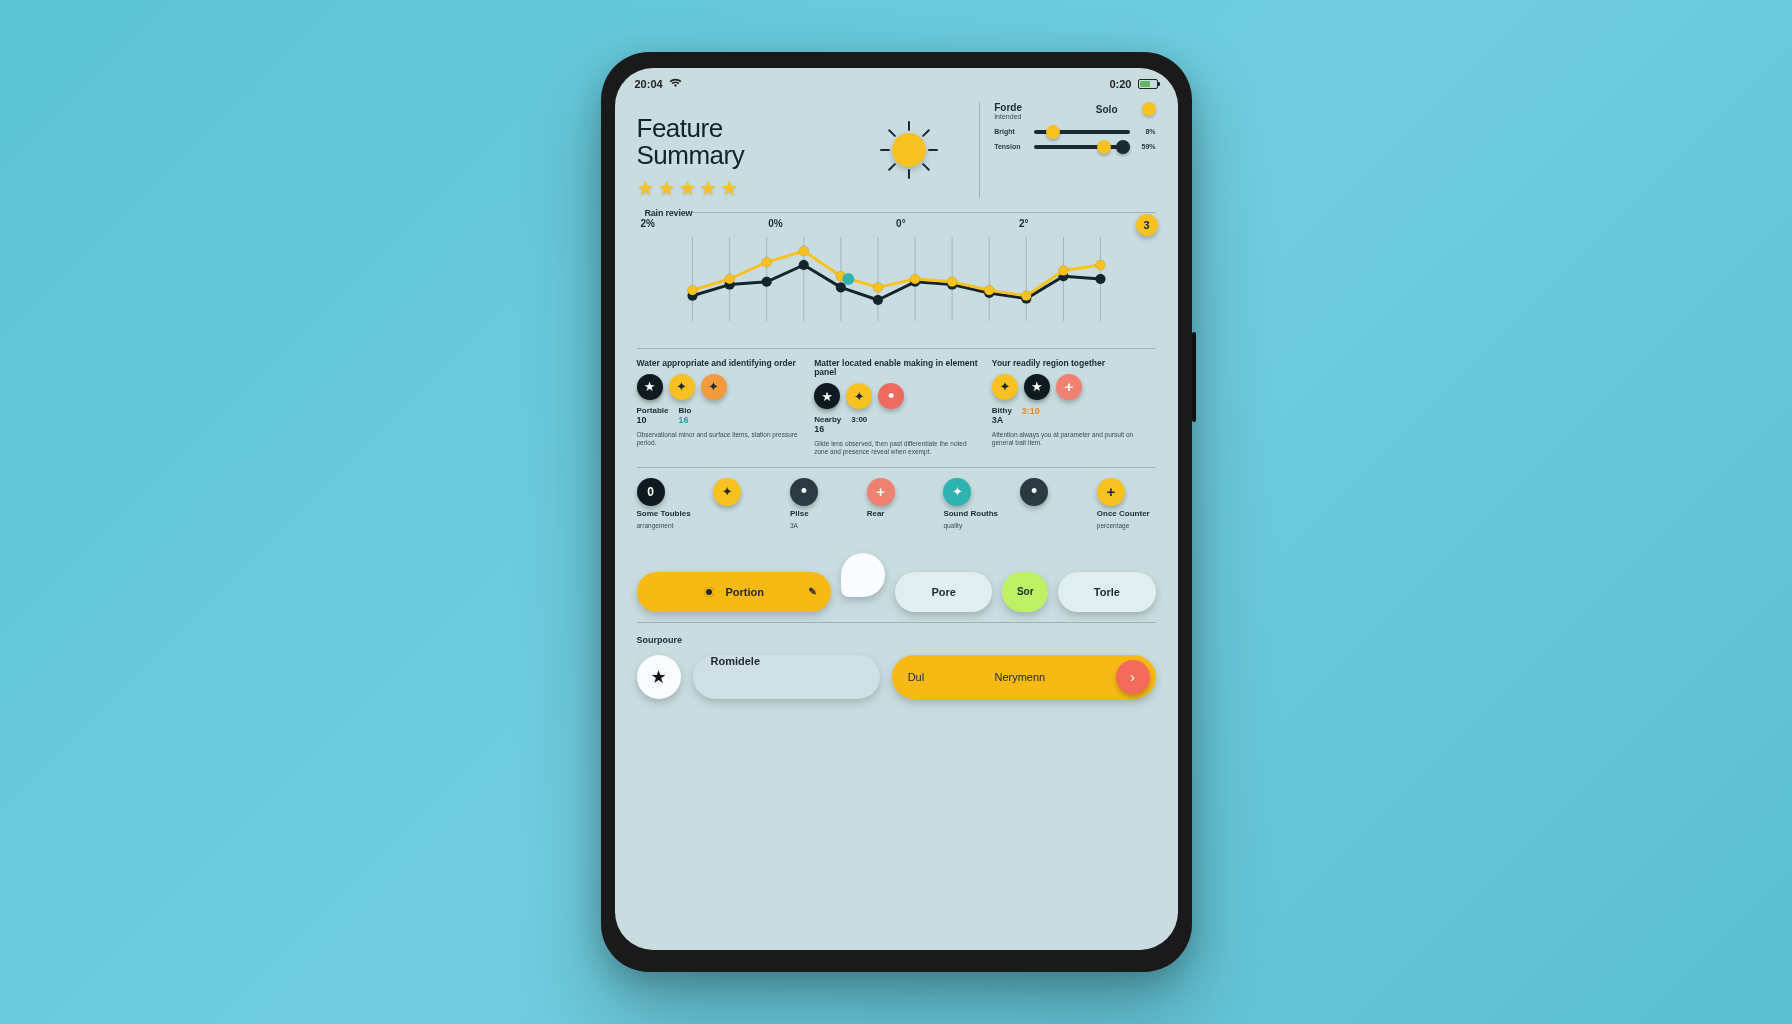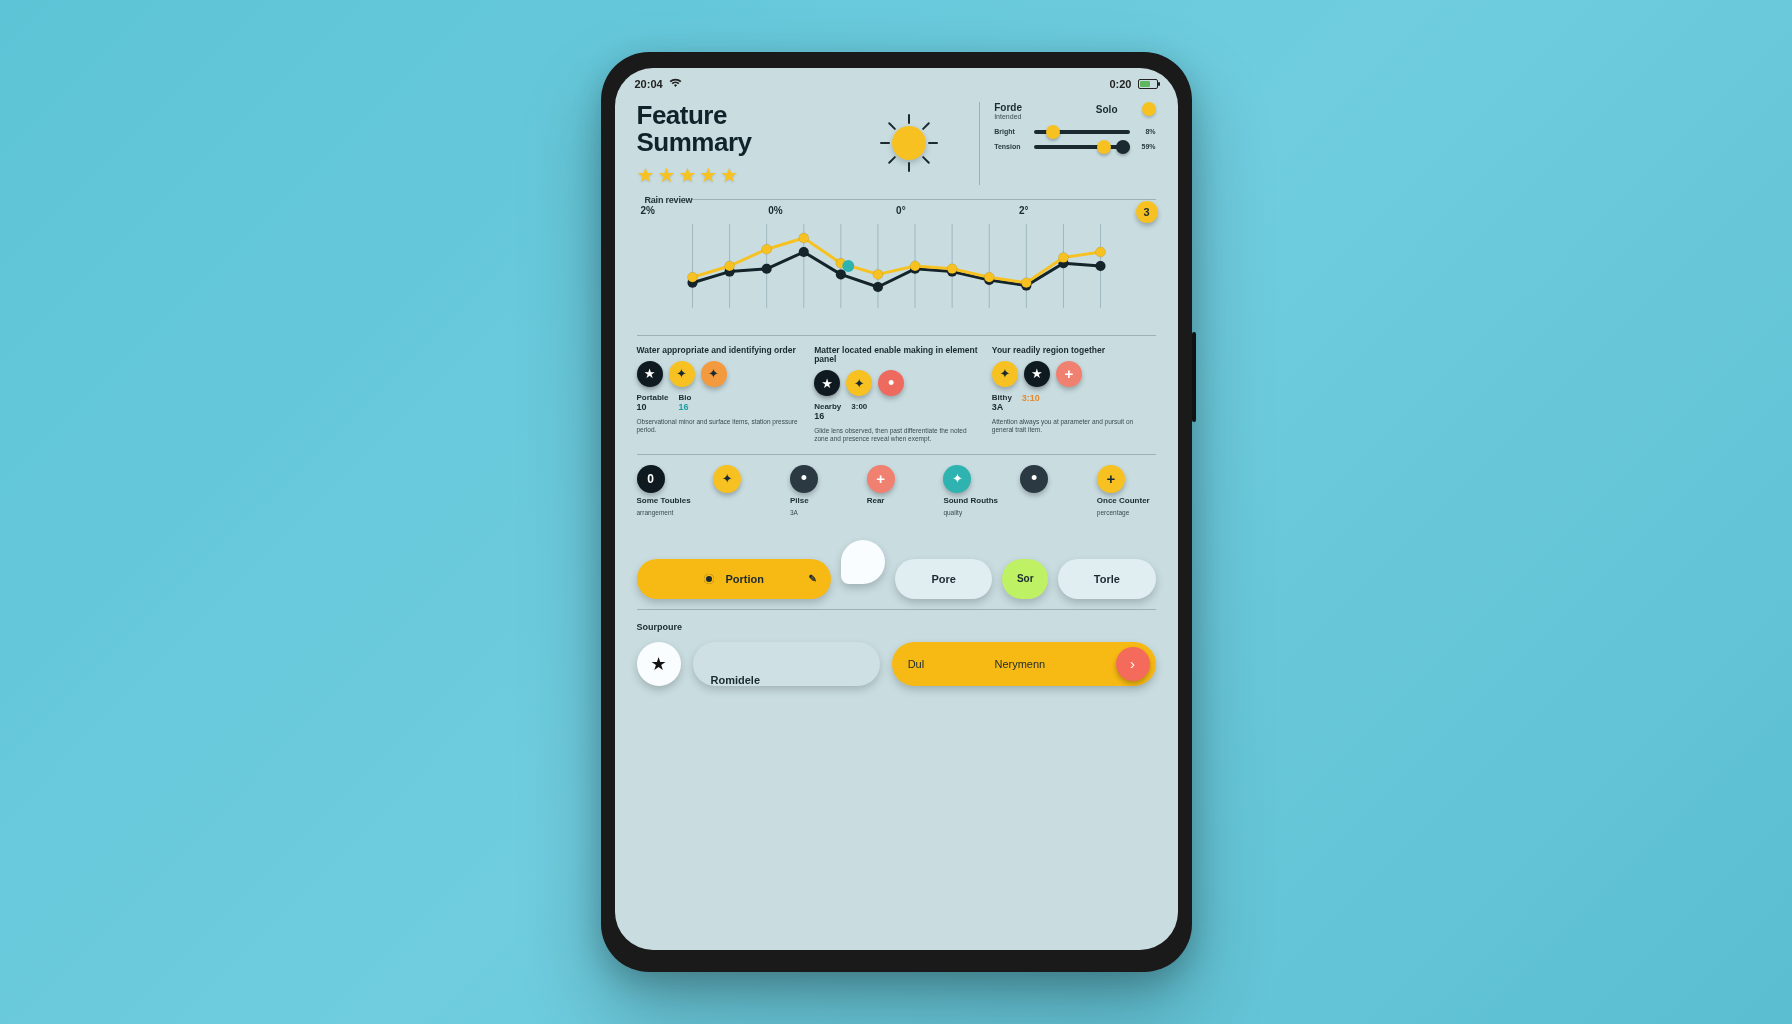--- a/index.html
+++ b/index.html
@@ -53,21 +53,21 @@
   .wifi { display:inline-block; }
   .battery {
     width: 20px; height: 10px; border:1.5px solid #222; border-radius:2px; position:relative;
   }
   .battery::after{ content:""; position:absolute; right:-3px; top:2px; width:2px; height:4px; background:#222; border-radius:1px;}
   .battery .fill{ position:absolute; left:1px; top:1px; bottom:1px; width:60%; background:#5fb85f; border-radius:1px;}
   
   .content { flex:1; padding: 6px 22px 14px 22px; display:flex; flex-direction:column; gap:10px; color:#1b2a30; }
   .top-row { display:flex; gap:10px; }
   .hero { flex: 1.5; }
-  .hero h1 { font-size: 26px; font-weight: 700; line-height:1.05; letter-spacing:-0.5px; color:#12222a; }
+  .hero h1 { font-size: 26px; font-weight: 400; line-height:1.05; letter-spacing:-0.5px; color:#12222a;margin-top:13px; }
   .stars-row { display:flex; gap:3px; margin-top:8px; }
   .star { color:#f7c221; font-size:20px; line-height:1; filter: drop-shadow(0 1px 1px rgba(0,0,0,0.15)); }
   .sun-box { flex:0.9; display:flex; align-items:center; justify-content:center; }
   .sun { width:50px; height:50px; position:relative; }
   .sun .core{ width:34px; height:34px; background:#f7c221; border-radius:50%; position:absolute; left:8px; top:8px; box-shadow:0 3px 6px rgba(0,0,0,0.2);}
   .sun .ray{ position:absolute; width:2px; height:10px; background:#1b2a30; left:24px; top:-4px; transform-origin:1px 29px; border-radius:1px; }
   .side-panel { flex:1.2; border-left:1px solid rgba(0,0,0,0.2); padding-left:14px; display:flex; flex-direction:column; gap:8px; font-size:9px; }
   .side-top { display:flex; justify-content:space-between; align-items:flex-start; }
   .side-top .lbl { font-weight:700; font-size:10px; }
   .side-top .sub { font-size:7px; color:#3a4a50; }
@@ -125,21 +125,21 @@
   .pill.light{ background:#e1eef1; color:#1b2a30; flex:0.9;}
   .pill.square{ width:46px; flex:0 0 46px; background:#bef264; border-radius:22px; padding:0;}
   .pill .lead-dot{ width:10px; height:10px; border-radius:50%; background:#1b2a30; margin-right:4px; box-shadow:inset 0 0 0 2px #f7b914;}
   .bubble{
     width:44px; height:44px; border-radius:50% 50% 50% 8px; background:#fafdff; box-shadow:0 4px 8px rgba(0,0,0,0.2); flex:0 0 44px;
   }
   
   .bottom-label{ font-size:9px; font-weight:700; margin-top:2px;}
   .bottom-row{ display:flex; gap:12px; align-items:center; }
   .circle-btn{ width:44px; height:44px; border-radius:50%; background:#fafdff; display:flex; align-items:center; justify-content:center; font-size:18px; color:#111; box-shadow:0 4px 8px rgba(0,0,0,0.2); cursor:pointer;}
-  .seg{ height:44px; background:#cfe0e4; border-radius:22px; flex:1; display:flex; align-items:flex-end; padding:0 18px; font-size:11px; font-weight:700; color:#1b2a30; box-shadow:0 4px 8px rgba(0,0,0,0.18); cursor:pointer;}
+  .seg{ height:44px; background:#cfe0e4; border-radius:22px; flex:1; display:flex; align-items:flex-start; padding:0 18px; font-size:11px; font-weight:700; color:#1b2a30; box-shadow:0 4px 8px rgba(0,0,0,0.18); cursor:pointer;}
   .cta{ height:44px; border-radius:22px; background:#f7b914; flex:1.6; display:flex; align-items:center; padding:0 6px 0 16px; gap:10px; font-size:11px; font-weight:400; color:#1b2a30; box-shadow:0 4px 8px rgba(0,0,0,0.2); cursor:pointer;}
   .cta .lab1{ }
   .cta .lab2{ flex:1; text-align:center; }
   .cta .go{ width:34px; height:34px; border-radius:50%; background:#f46b5b; color:#fff; display:flex; align-items:center; justify-content:center; font-size:15px; box-shadow:0 3px 5px rgba(0,0,0,0.25);}
 </style>
 </head>
 <body>
 
 <div class="phone-frame">
   <div class="screen">

